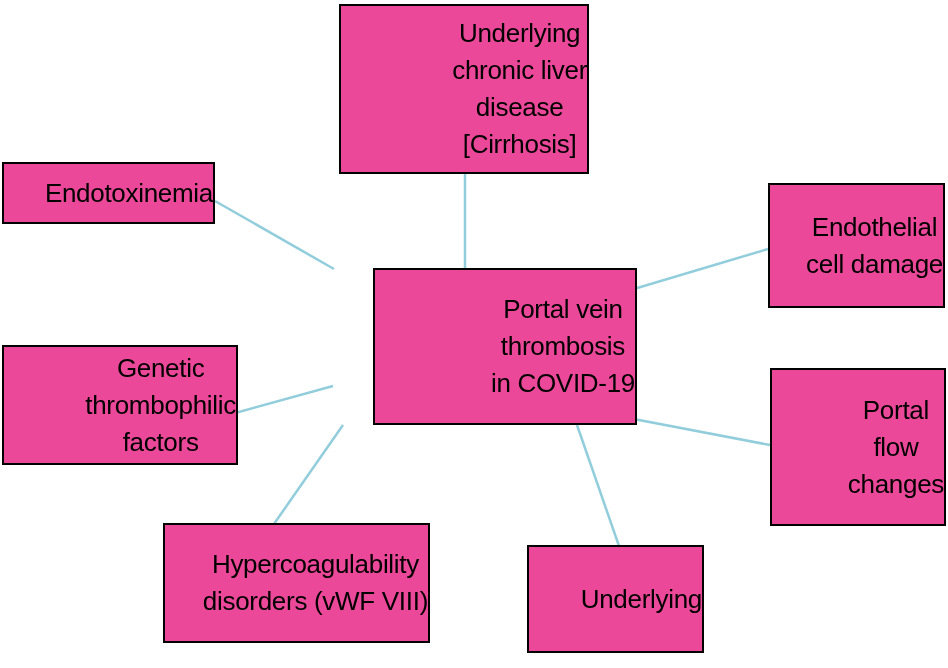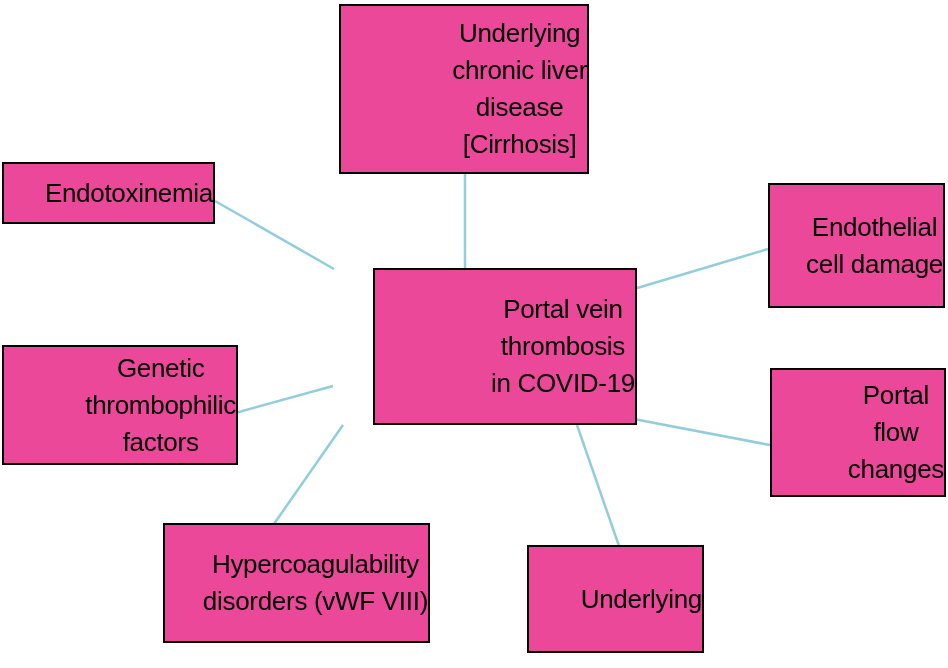--- a/index.html
+++ b/index.html
@@ -45,21 +45,21 @@
     letter-spacing: -0.3px;
   }
   
   #node-cirrhosis     { left: 339px; top: 4px;   width: 250px; height: 170px; }
   #node-center        { left: 333px; top: 268px; width: 264px; height: 157px; margin-left: 40px; }
   #node-endotoxinemia { left: 2px;   top: 162px; width: 213px; height: 62px;  }
   #node-genetic       { left: 2px;   top: 345px; width: 236px; height: 120px; }
   #node-hypercoag     { left: 163px; top: 523px; width: 267px; height: 120px; }
   #node-platelets     { left: 527px; top: 545px; width: 177px; height: 108px; }
   #node-endothelial   { left: 768px; top: 183px; width: 177px; height: 125px; }
-  #node-portalflow    { left: 770px; top: 368px; width: 176px; height: 129px; }
+  #node-portalflow    { left: 770px; top: 368px; width: 176px; height: 158px; }
 </style>
 </head>
 <body>
 
 <div class="canvas">
 
   <svg class="connector-layer" viewBox="0 0 948 668" xmlns="http://www.w3.org/2000/svg">
     <line x1="465" y1="174" x2="465" y2="268" stroke="#92cddc"></line>
     <line x1="215" y1="201" x2="334" y2="269" stroke="#92cddc"></line>
     <line x1="217" y1="418" x2="333" y2="386" stroke="#92cddc"></line>

